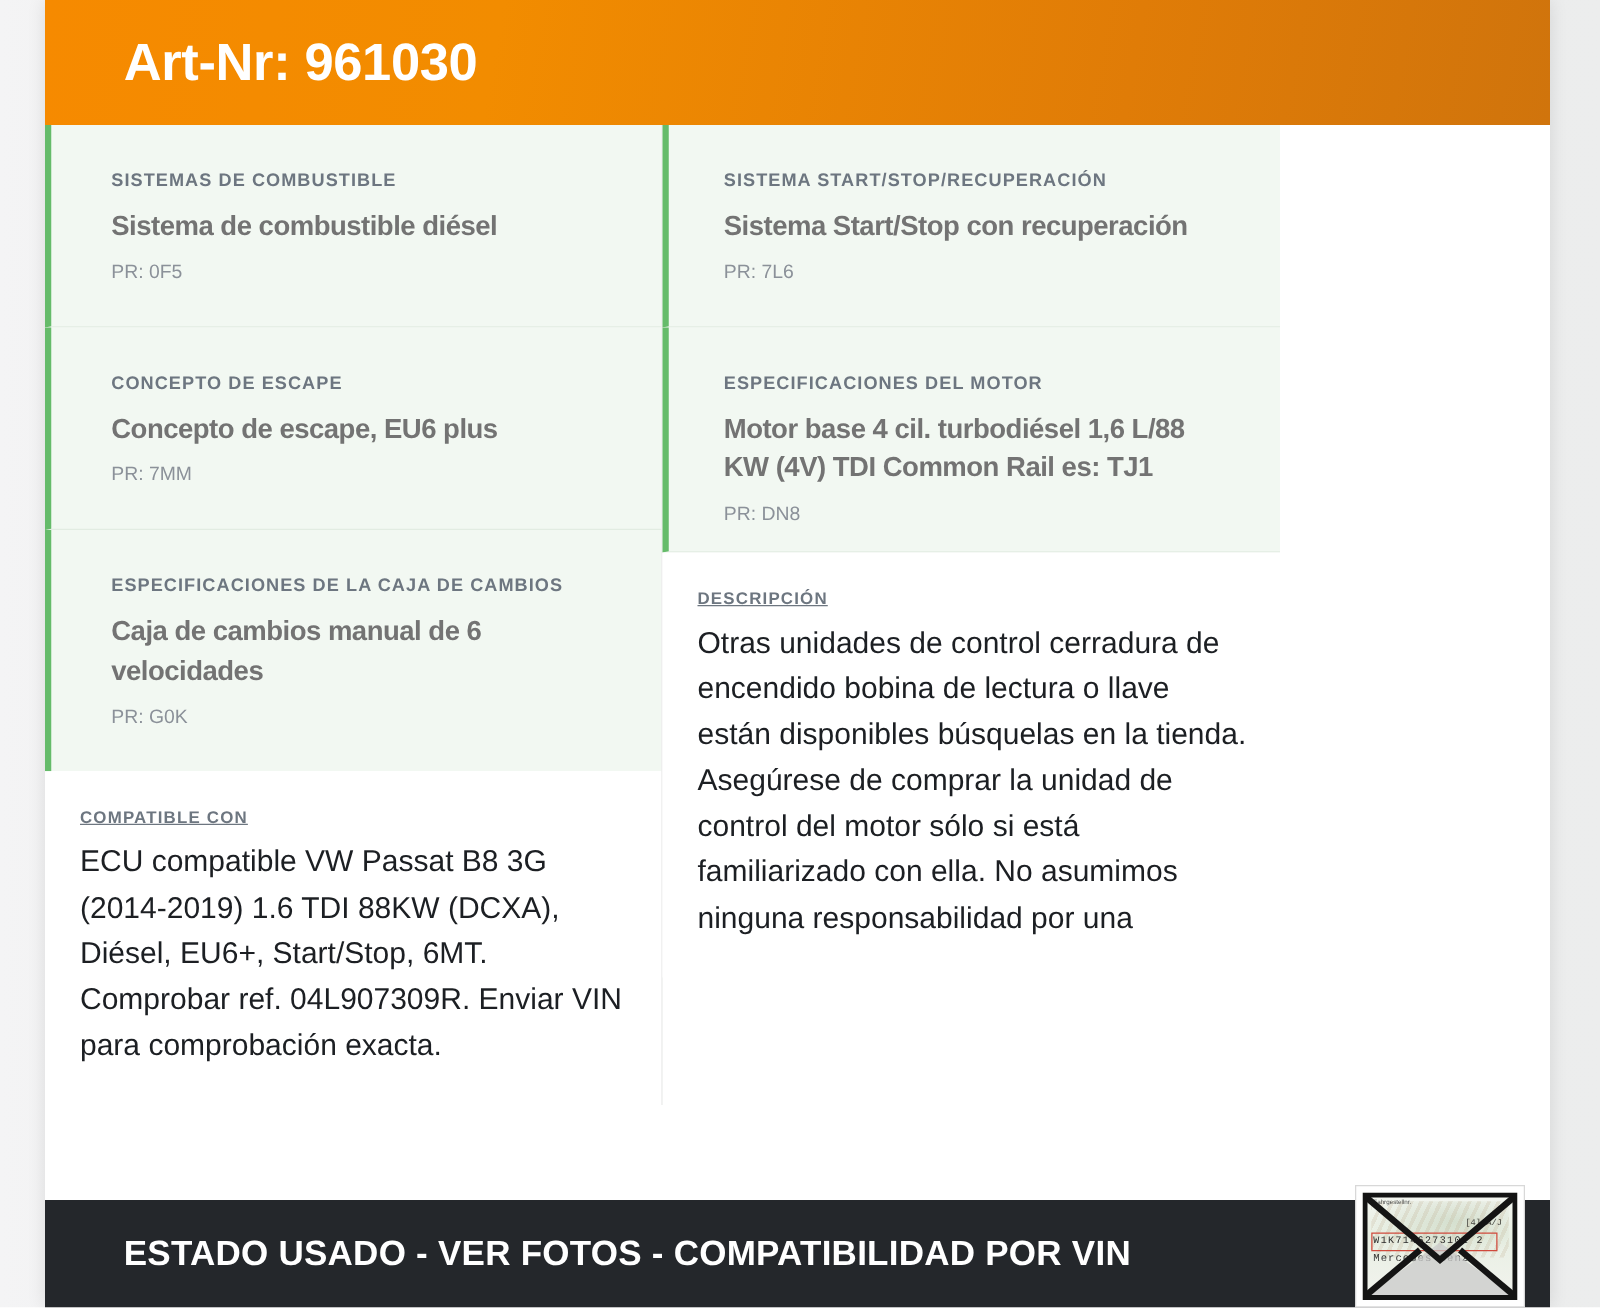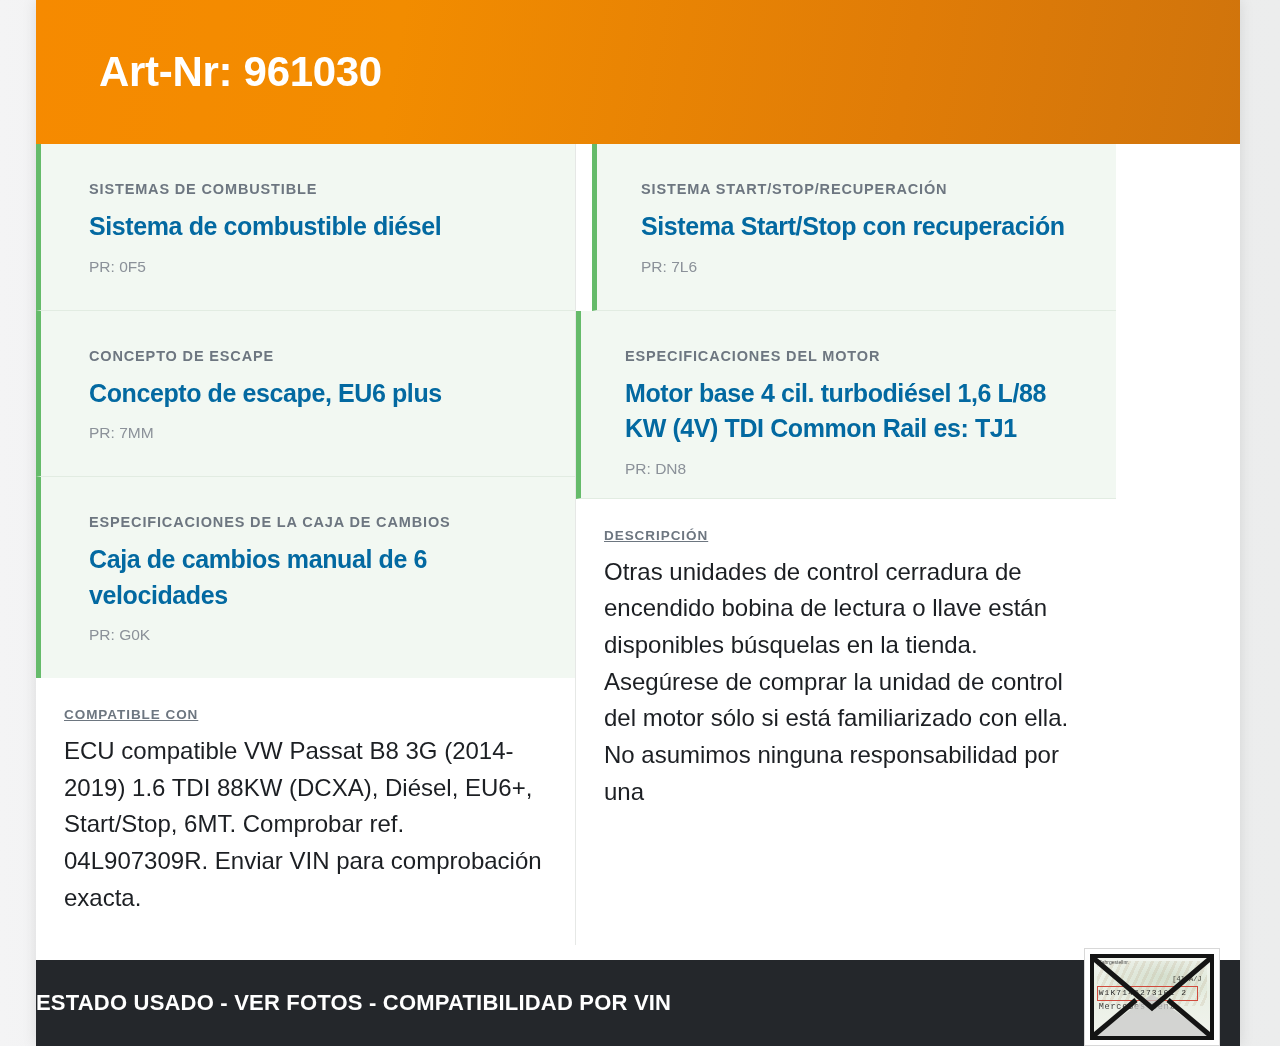--- a/index.html
+++ b/index.html
@@ -27,65 +27,65 @@
     left: 36px;
     top: 0;
     width: 1204px;
     height: 1046px;
     background: #ffffff;
     box-shadow: 0 0 14px rgba(0,0,0,0.10);
   }
 
   
   .header {
-    height: 144px;
+    height: 100px;
     background: linear-gradient(100deg,#f68a00 0%,#f28c00 30%,#e07c07 72%,#d0740c 100%);
     display: flex;
     align-items: center;
     padding-left: 63px;
     box-sizing: border-box;
   }
   .header-title {
     color: #ffffff;
     font-size: 42px;
     font-weight: bold;
     letter-spacing: -0.3px;
     line-height: 1;
   }
 
   
   .spec-grid {
     display: flex;
     align-items: flex-start;
   }
   .col {
-    width: 540px;
+    width: 494px;
     box-sizing: border-box;
   }
   .col-left { border-right: 1px solid #e6e8e6; }
 
   .spec-card {
     background: #f2f8f2;
     border-left: 5px solid #65bb6a;
     border-bottom: 1px solid #e2ece2;
     padding: 37px 48px 34px 48px;
     box-sizing: border-box;
   }
   .spec-label {
     font-size: 14.5px;
     font-weight: bold;
     letter-spacing: 0.85px;
     color: #6d7680;
     text-transform: uppercase;
     margin-bottom: 12px;
   }
   .spec-title {
-    font-size: 25px;
-    font-weight: bold;
-    color: #0369a1;
+    font-size: 22px;
+    font-weight: bold;
+    color: #737373;
     line-height: 1.42;
     letter-spacing: -0.4px;
     margin-bottom: 13px;
   }
   .spec-pr {
     font-size: 15.5px;
     color: #8b9199;
   }
 
   
@@ -137,23 +137,24 @@
     bottom: 0;
     width: 1204px;
     height: 86px;
     background: #24272b;
     display: flex;
     align-items: center;
     box-sizing: border-box;
   }
   .footer-text {
     color: #ffffff;
-    font-size: 22px;
+    font-size: 28px;
     font-weight: bold;
     letter-spacing: 0.2px;
+    padding-left: 63px;
   }
   .footer-thumb {
     position: absolute;
     right: 20px;
     top: -12px;
     width: 134px;
     height: 96px;
     background: #ffffff;
     border: 1px solid #d8d8d8;
     overflow: hidden;
@@ -258,21 +259,21 @@
 
       <div class="plain-block" style="padding-left:28px;">
         <div class="plain-label">COMPATIBLE CON</div>
         <div class="plain-text">ECU compatible VW Passat B8 3G (2014-2019) 1.6 TDI 88KW (DCXA), Diésel, EU6+, Start/Stop, 6MT. Comprobar ref. 04L907309R. Enviar VIN para comprobación exacta.</div>
       </div>
 
     </div>
 
     <div class="col flex-col">
 
-      <div class="spec-card" style="padding-left:44px;margin-left:16px;">
+      <div class="spec-card" style="padding-left:44px;">
         <div class="spec-label">SISTEMA START/STOP/RECUPERACIÓN</div>
         <div class="spec-title">Sistema Start/Stop con recuperación</div>
         <div class="spec-pr">PR: 7L6</div>
       </div>
 
       <div class="spec-card" style="padding-left:44px;padding-bottom:20px;">
         <div class="spec-label">ESPECIFICACIONES DEL MOTOR</div>
         <div class="spec-title">Motor base 4 cil. turbodiésel 1,6 L/88 KW (4V) TDI Common Rail es: TJ1</div>
         <div class="spec-pr">PR: DN8</div>
       </div>

